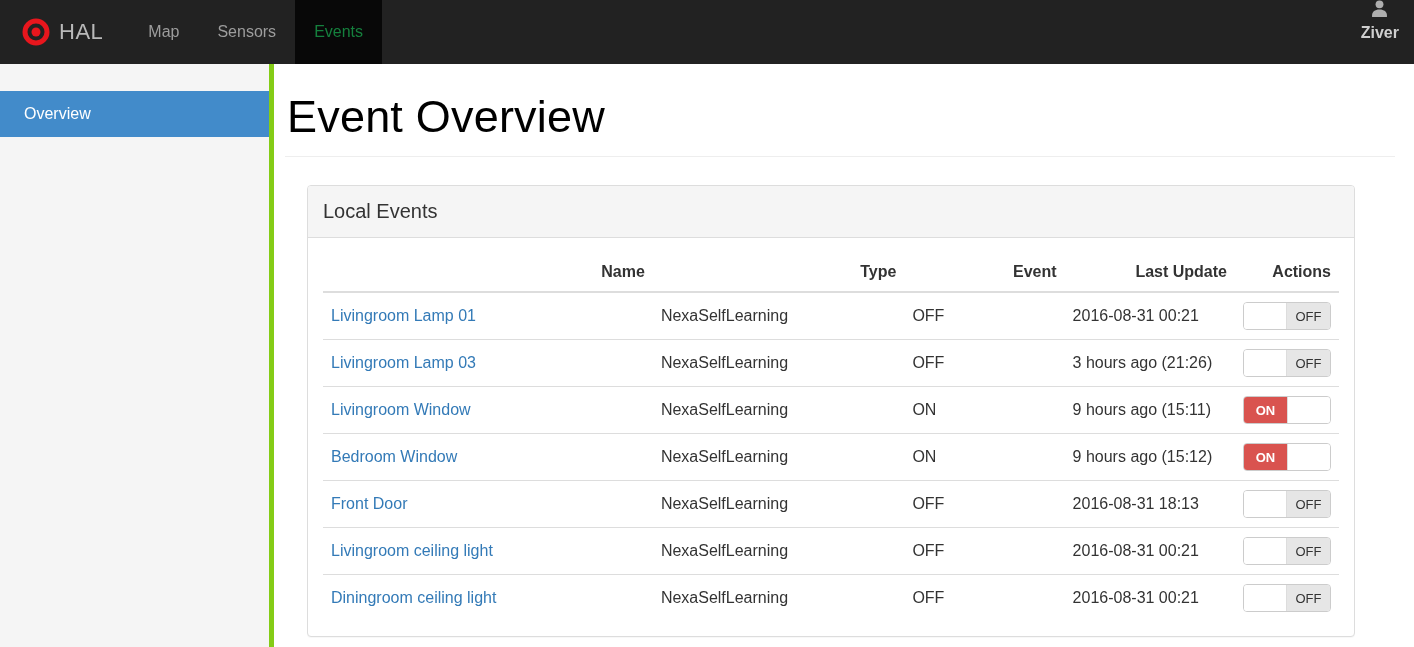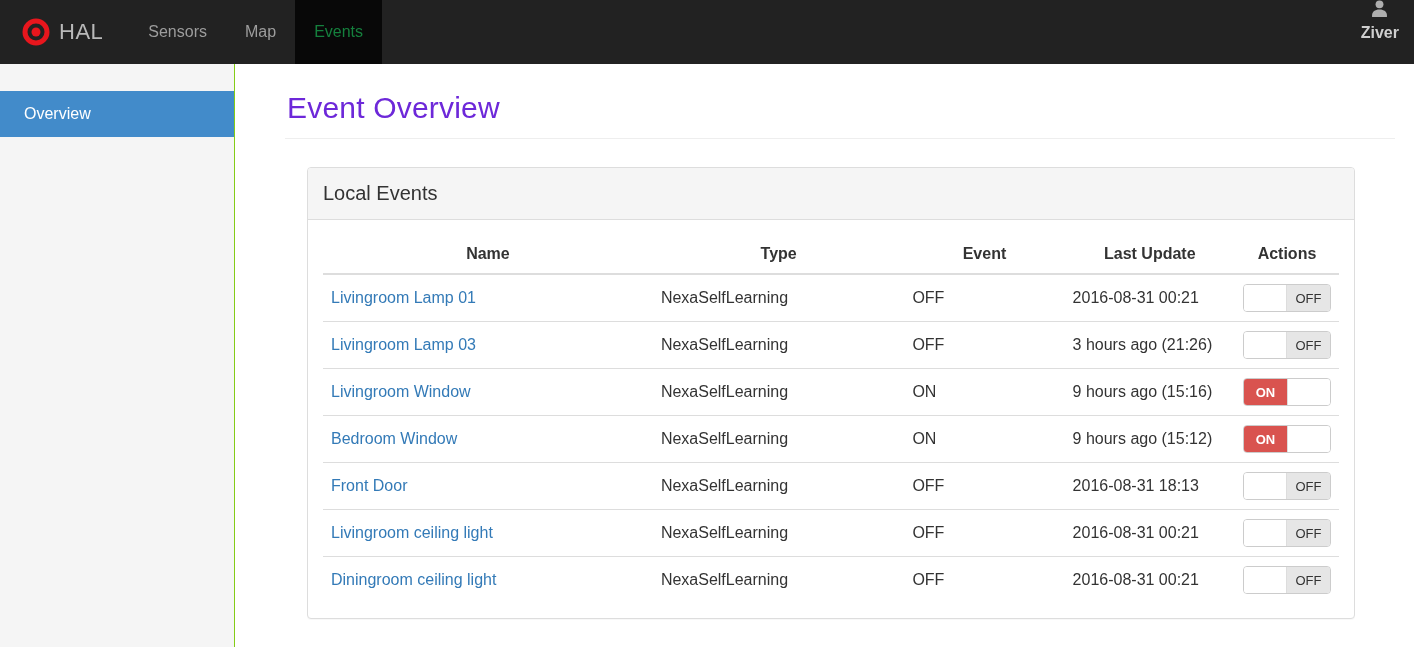--- a/index.html
+++ b/index.html
@@ -21,38 +21,38 @@
   .brand { display:flex; align-items:center; gap:9px; padding:0 8px 0 22px; cursor:pointer; }
   .brand-text { color:#b9b9b9; font-size:22px; font-weight:normal; letter-spacing:.5px; }
   .nav-items { list-style:none; display:flex; align-items:stretch; margin-left:18px; }
   .nav-item { display:flex; align-items:center; padding:0 19px; font-size:16px;
     color:var(--navbar-link); cursor:pointer; }
   .nav-item.active { background:var(--navbar-active-bg); color:#15803d; }
   .nav-user { margin-left:auto; display:flex; align-items:center; gap:7px;
     padding:0 15px; color:#cfcfcf; font-size:16px; font-weight:bold; cursor:pointer;flex-direction:column; }
 
   
-  .sidebar { position:absolute; top:64px; left:0; bottom:0; width:235px;
-    background:#f5f5f5; border-right:1px solid #84cc16; padding-top:27px; }
+  .sidebar { position:absolute; top:64px; left:0; bottom:0; width:274px;
+    background:#f5f5f5; border-right:5px solid #84cc16; padding-top:27px; }
   .side-item { padding:14px 24px; font-size:16px; color:var(--link); cursor:pointer; }
   .side-item.active { background:var(--sidebar-active); color:#ffffff; }
 
   
   .main { margin-left:235px; height:583px; overflow:hidden; }
   .page-header { margin:27px 19px 0 50px; padding:0 0 13px 2px; border-bottom:1px solid #eee; }
-  .page-header h1 { font-size:30px; font-weight:500; color:#6d28d9; letter-spacing:.2px; }
+  .page-header h1 { font-size:45px; font-weight:500; color:#000000; letter-spacing:.2px; }
 
   .panel { margin:28px 59px 0 72px; background:#fff; border:1px solid var(--border);
     border-radius:4px; box-shadow:0 1px 1px rgba(0,0,0,.03); }
   .panel-heading { background:#f5f5f5; border-bottom:1px solid var(--border);
     padding:14px 15px; font-size:20px; color:#333; border-radius:3px 3px 0 0; }
   .panel-body { padding:15px; }
 
   table.events { width:100%; border-collapse:collapse; font-size:16px; }
-  table.events th { text-align:center; font-weight:bold; padding:10px 8px;
+  table.events th { text-align:right; font-weight:bold; padding:10px 8px;
     border-bottom:2px solid var(--border); }
   table.events td { padding:9px 8px; border-top:1px solid var(--border); vertical-align:middle; }
   .col-name   { width:33%; }
   .col-type   { width:25%; }
   .col-data   { width:16%; }
   .col-update { width:17%; }
   .col-actions{ width:9%; text-align:right; }
   td.col-actions { padding-top:6px; padding-bottom:6px; }
   a.evt-link { color:var(--link); text-decoration:none; cursor:pointer; }
 
@@ -76,22 +76,22 @@
   <div class="brand">
     <span style="display:flex;">
       <svg width="28" height="28" viewBox="0 0 28 28">
         <circle cx="14" cy="14" r="11" fill="none" stroke="#e8161d" stroke-width="5"></circle>
         <circle cx="14" cy="14" r="4.5" fill="#e8161d"></circle>
       </svg>
     </span>
     <span class="brand-text">HAL</span>
   </div>
   <ul class="nav-items" id="nav-items">
+      <li class="nav-item">Map</li>
       <li class="nav-item">Sensors</li>
-      <li class="nav-item">Map</li>
       <li class="nav-item active">Events</li>
     </ul>
   <div class="nav-user">
     <span style="display:flex;">
       <svg width="17" height="17" viewBox="0 0 16 16" fill="#aeaeae">
         <circle cx="8" cy="4.1" r="3.7"></circle>
         <path d="M8 9c-4.4 0-7 2.2-7 5.5V16h14v-1.5C15 11.2 12.4 9 8 9z"></path>
       </svg>
     </span>
     <span>Ziver</span>
@@ -138,21 +138,21 @@
               <td class="col-update">3 hours ago (21:26)</td>
               <td class="col-actions"><div class="switch off">
                   <span class="lbl">OFF</span>
                   <span class="handle"></span>
                 </div></td>
             </tr>
             <tr>
               <td class="col-name"><a class="evt-link">Livingroom Window</a></td>
               <td class="col-type">NexaSelfLearning</td>
               <td class="col-data">ON</td>
-              <td class="col-update">9 hours ago (15:16)</td>
+              <td class="col-update">9 hours ago (15:11)</td>
               <td class="col-actions"><div class="switch on">
                   <span class="lbl">ON</span>
                   <span class="handle"></span>
                 </div></td>
             </tr>
             <tr>
               <td class="col-name"><a class="evt-link">Bedroom Window</a></td>
               <td class="col-type">NexaSelfLearning</td>
               <td class="col-data">ON</td>
               <td class="col-update">9 hours ago (15:12)</td>

